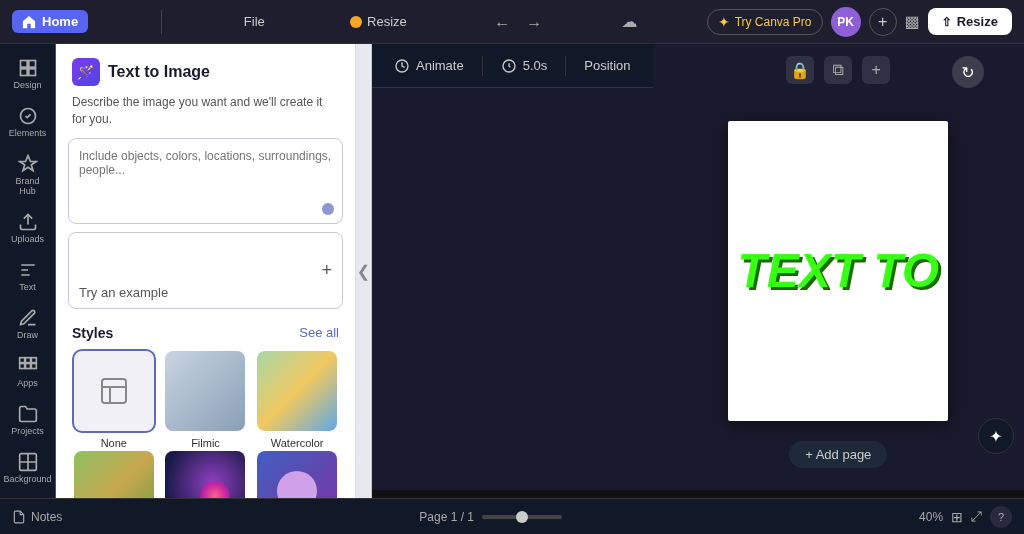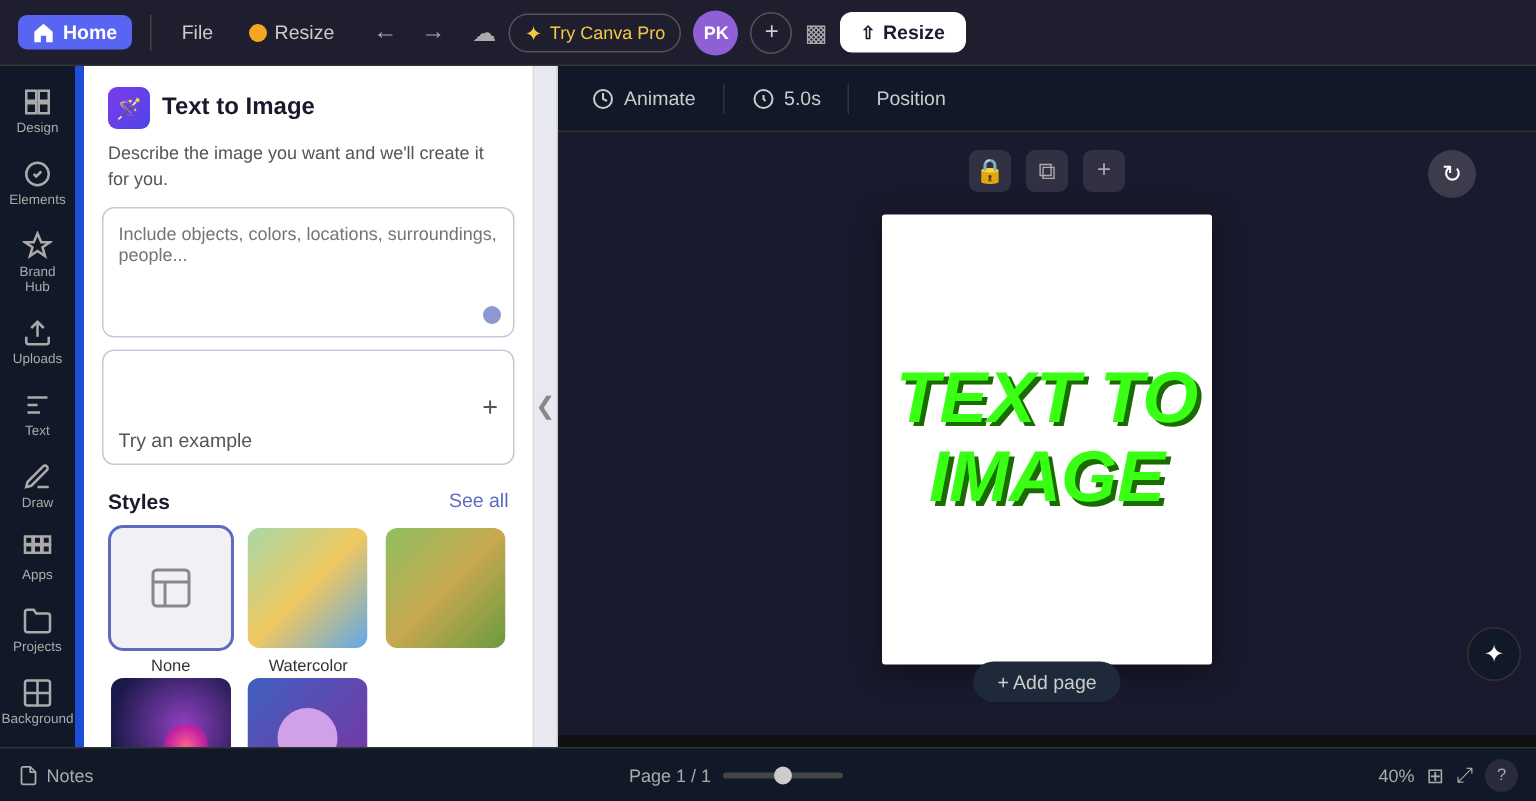--- a/index.html
+++ b/index.html
@@ -1,19 +1,19 @@
 <!DOCTYPE html>
 <html><head>
   <meta charset="utf-8">
   <style>
     * { box-sizing: border-box; margin: 0; padding: 0; }
     body { font-family: -apple-system, BlinkMacSystemFont, 'Segoe UI', sans-serif; background: #1a1a2e; color: #fff; width: 1024px; height: 534px; overflow: hidden; display: flex; flex-direction: column; }
 
     
-    .topbar { height: 44px; background: #1e1e2e; display: flex; align-items: center; padding: 0 12px; gap: 8px; border-bottom: 1px solid #333; flex-shrink: 0; }
+    .topbar { height: 44px; background: #1e1e2e; display: flex; align-items: center; padding: 0 12px; gap: 8px; border-bottom: 1px solid #333; flex-shrink: 0; justify-content: space-between; }
     .topbar-home { display: flex; align-items: center; gap: 6px; background: #5865f2; border-radius: 6px; padding: 4px 10px; cursor: pointer; font-size: 13px; font-weight: 600; }
     .topbar-home svg { width: 14px; height: 14px; }
     .topbar-sep { width: 1px; height: 24px; background: #444; margin: 0 4px; }
     .topbar-file { font-size: 13px; color: #ccc; cursor: pointer; padding: 4px 8px; border-radius: 4px; }
     .topbar-resize { display: flex; align-items: center; gap: 5px; font-size: 13px; color: #ccc; cursor: pointer; padding: 4px 8px; border-radius: 4px; }
     .resize-dot { width: 12px; height: 12px; background: #f5a623; border-radius: 50%; }
     .topbar-nav { display: flex; gap: 4px; margin-left: 4px; }
     .topbar-nav button { background: none; border: none; color: #aaa; cursor: pointer; font-size: 16px; padding: 2px 6px; border-radius: 4px; }
     .topbar-cloud { color: #aaa; font-size: 16px; margin-left: 4px; cursor: pointer; }
     .topbar-title { flex: 1; text-align: center; font-size: 13px; color: #ccc; white-space: nowrap; overflow: hidden; text-overflow: ellipsis; }
@@ -23,21 +23,21 @@
     .avatar { width: 30px; height: 30px; background: #8e5fd5; border-radius: 50%; display: flex; align-items: center; justify-content: center; font-size: 12px; font-weight: 700; color: #fff; cursor: pointer; }
     .topbar-plus { width: 28px; height: 28px; background: none; border: 1px solid #555; border-radius: 50%; display: flex; align-items: center; justify-content: center; cursor: pointer; color: #ccc; font-size: 16px; }
     .topbar-chart { color: #aaa; font-size: 16px; cursor: pointer; }
     .share-btn { background: #fff; color: #1a1a2e; border: none; border-radius: 8px; padding: 6px 14px; font-size: 13px; font-weight: 600; cursor: pointer; display: flex; align-items: center; gap: 5px; }
     .share-icon { font-size: 12px; }
 
     
     .main { display: flex; flex: 1; overflow: hidden; }
 
     
-    .sidebar-icons { width: 56px; background: #111827; display: flex; flex-direction: column; align-items: center; padding: 8px 0; gap: 4px; border-right: 6px solid #1d4ed8; flex-shrink: 0; }
+    .sidebar-icons { width: 56px; background: #111827; display: flex; flex-direction: column; align-items: center; padding: 8px 0; gap: 4px; border-right: 1px solid #1d4ed8; flex-shrink: 0; }
     .sidebar-icon-item { display: flex; flex-direction: column; align-items: center; gap: 2px; padding: 6px 4px; border-radius: 8px; cursor: pointer; width: 48px; }
     .sidebar-icon-item svg { width: 20px; height: 20px; color: #aaa; }
     .sidebar-icon-label { font-size: 9px; color: #aaa; text-align: center; }
 
     
     .panel { width: 300px; background: #ffffff; color: #1a1a2e; display: flex; flex-direction: column; border-right: 1px solid #ddd; flex-shrink: 0; }
     .panel-header { display: flex; align-items: center; gap: 8px; padding: 14px 16px 8px; }
     .panel-icon { width: 28px; height: 28px; background: linear-gradient(135deg, #7c3aed, #4f46e5); border-radius: 6px; display: flex; align-items: center; justify-content: center; font-size: 14px; }
     .panel-title { font-size: 16px; font-weight: 700; color: #1a1a2e; }
     .panel-desc { font-size: 12px; color: #555; padding: 0 16px 10px; line-height: 1.4; }
@@ -54,21 +54,21 @@
 
     .styles-grid { display: grid; grid-template-columns: repeat(3, 1fr); gap: 0; padding: 0 12px 12px; }
     .style-item { display: flex; flex-direction: column; align-items: center; gap: 4px; cursor: pointer; }
     .style-thumb { width: 84px; height: 84px; border-radius: 10px; overflow: hidden; border: 2px solid transparent; display: flex; align-items: center; justify-content: center; }
     .style-thumb.selected { border-color: #5c6bc0; }
     .style-thumb.none-style { background: #f0f0f5; border: 2px solid #5c6bc0; }
     .style-thumb.none-style svg { width: 32px; height: 32px; color: #888; }
     .style-label { font-size: 11px; color: #333; font-weight: 500; }
 
     
-    .canvas-area { flex: 1; background: #1a1a2e; display: flex; flex-direction: column; overflow: hidden; position: relative; }
+    .canvas-area { flex: 1; background: #1a1a2e; display: flex; flex-direction: row; overflow: hidden; position: relative; }
     .canvas-toolbar { height: 44px; background: #111827; display: flex; align-items: center; padding: 0 12px; gap: 8px; border-bottom: 1px solid #333; }
     .toolbar-btn { display: flex; align-items: center; gap: 6px; padding: 5px 10px; border-radius: 6px; border: none; background: none; color: #ccc; font-size: 13px; cursor: pointer; }
     .toolbar-divider { width: 1px; height: 20px; background: #333; }
     .toolbar-btn svg { width: 16px; height: 16px; }
 
     .canvas-workspace { flex: 1; display: flex; align-items: center; justify-content: center; position: relative; overflow: hidden; }
     .canvas-top-icons { position: absolute; top: 12px; left: 50%; transform: translateX(-50%); display: flex; gap: 10px; }
     .canvas-top-icon { width: 28px; height: 28px; background: rgba(255,255,255,0.1); border-radius: 6px; display: flex; align-items: center; justify-content: center; cursor: pointer; color: #aaa; }
     .refresh-icon { position: absolute; top: 12px; right: 40px; width: 32px; height: 32px; background: rgba(255,255,255,0.15); border-radius: 50%; display: flex; align-items: center; justify-content: center; cursor: pointer; color: #fff; }
 
@@ -235,20 +235,26 @@
       <div class="style-item">
         <div class="style-thumb none-style selected">
           <svg viewBox="0 0 24 24" fill="none" stroke="#888" stroke-width="1.5">
               <rect x="3" y="3" width="18" height="18" rx="2"></rect>
               <path d="M3 9h18M9 21V9"></path>
             </svg>
         </div>
         <span class="style-label">None</span>
       </div>
 
+      <div class="style-item">
+        <div class="style-thumb">
+          <div class="filmic-thumb"></div>
+        </div>
+        <span class="style-label">Filmic</span>
+      </div>
 
       <div class="style-item">
         <div class="style-thumb">
           <div class="watercolor-thumb"></div>
         </div>
         <span class="style-label">Watercolor</span>
       </div>
 
       <div class="style-item">
         <div class="style-thumb">
@@ -307,21 +313,20 @@
     <div class="canvas-workspace">
       <div class="canvas-top-icons">
         <div class="canvas-top-icon">🔒</div>
         <div class="canvas-top-icon">⧉</div>
         <div class="canvas-top-icon">+</div>
       </div>
       <div class="refresh-icon">↻</div>
       <div class="canvas-page">
         <div class="canvas-text">
           <span>TEXT TO</span><br>
-          <span>IMAGE</span>
         </div>
       </div>
       <div class="add-page-bar">+ Add page</div>
     </div>
 
     <div class="magic-btn">✦</div>
     <div class="canvas-scrollbar-h"></div>
   </div>
 </div>
 

